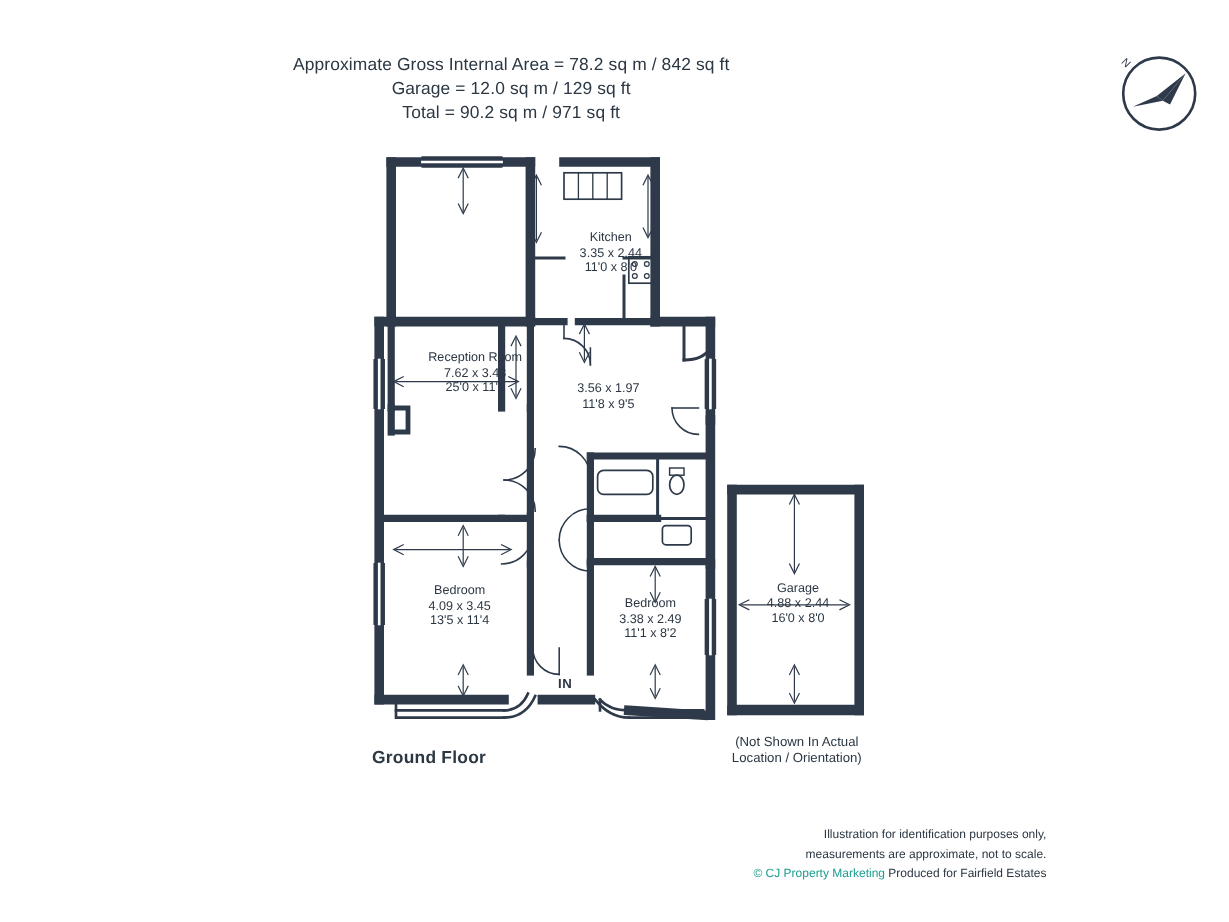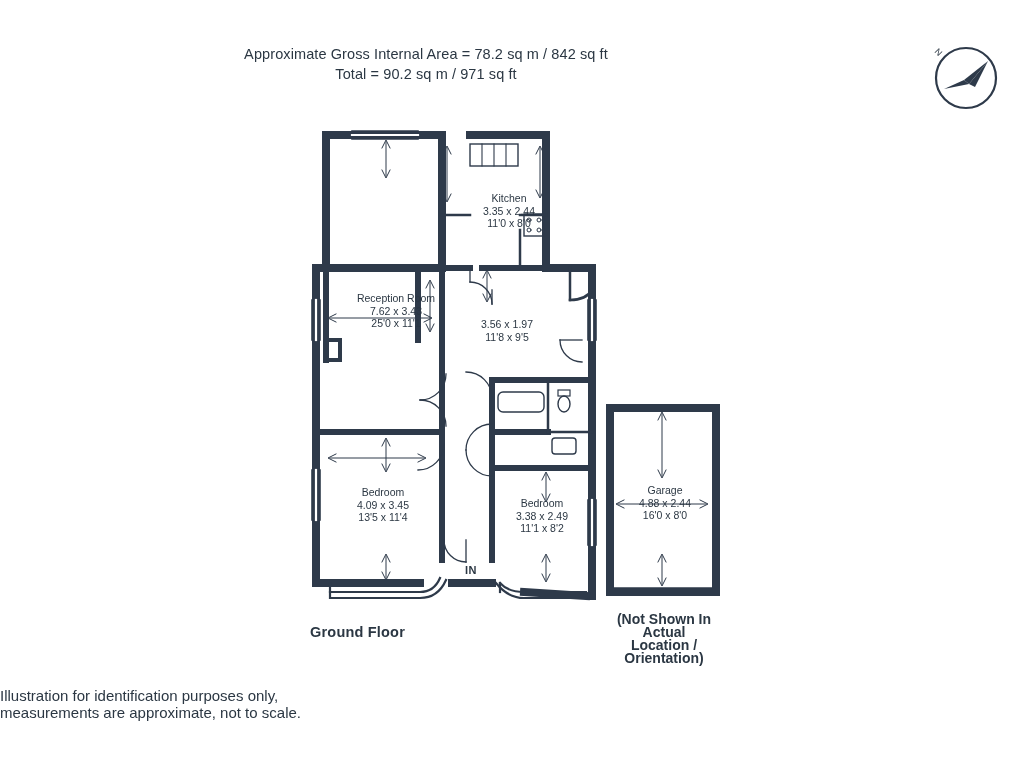--- a/index.html
+++ b/index.html
@@ -75,37 +75,38 @@
   }
 
   #lbl-groundfloor {
     left: 310px; top: 624px;
     font-size: 14.5px; font-weight: bold; color: #2b3743;
     letter-spacing: .2px;
   }
 
   #lbl-notshown {
     left: 596px; top: 613px; width: 136px;
-    text-align: center; font-size: 14px; line-height: 13px; color: #2b3743; font-weight: bold;
+    text-align: center; font-size: 11px; line-height: 13px; color: #2b3743;
   }
 
   
   #footer {
     left: 0; top: 688px; width: 872px;
-    text-align: left; font-size: 15px; line-height: 16.5px; color: #2b3743;
+    text-align: right; font-size: 10px; line-height: 16.5px; color: #2b3743;
   }
   #footer .cj { color: #1b9d8f; }
   #footer .fl { display: block; }
   #footer .last { display: block; }
 </style>
 </head>
 <body>
 
 <div id="header" class="abs">
   <div class="hline l1">Approximate Gross Internal Area = 78.2 sq m / 842 sq ft</div>
+  <div class="hline">Garage = 12.0 sq m / 129 sq ft</div>
   <div class="hline">Total = 90.2 sq m / 971 sq ft</div>
 </div>
 
 <div id="compass" class="abs">
   <svg width="82" height="82" viewBox="0 0 82 82">
     <circle cx="44" cy="44" r="30" fill="#ffffff" stroke="#2e3a4a" stroke-width="2.2"></circle>
 
     <path d="M66 27 L42 46 L47 50 Z" fill="#2e3a4a"></path>
     <path d="M66 27 L47 50 L53 53 Z" fill="#2e3a4a"></path>
     <path d="M42 46 L22 55 L47 50 Z" fill="#2e3a4a"></path>
@@ -340,13 +341,17 @@
 <div class="abs" id="lbl-groundfloor">Ground Floor</div>
 
 <div class="abs" id="lbl-notshown">
   <span>(Not Shown In Actual</span><br>
   <span>Location / Orientation)</span>
 </div>
 
 <div id="footer" class="abs">
   <span class="fl">Illustration for identification purposes only,</span>
   <span class="fl">measurements are approximate, not to scale.</span>
+  <span class="last">
+    <span class="cj">© CJ Property Marketing</span>
+    <span>Produced for Fairfield Estates</span>
+  </span>
 </div>
 
 </body></html>

